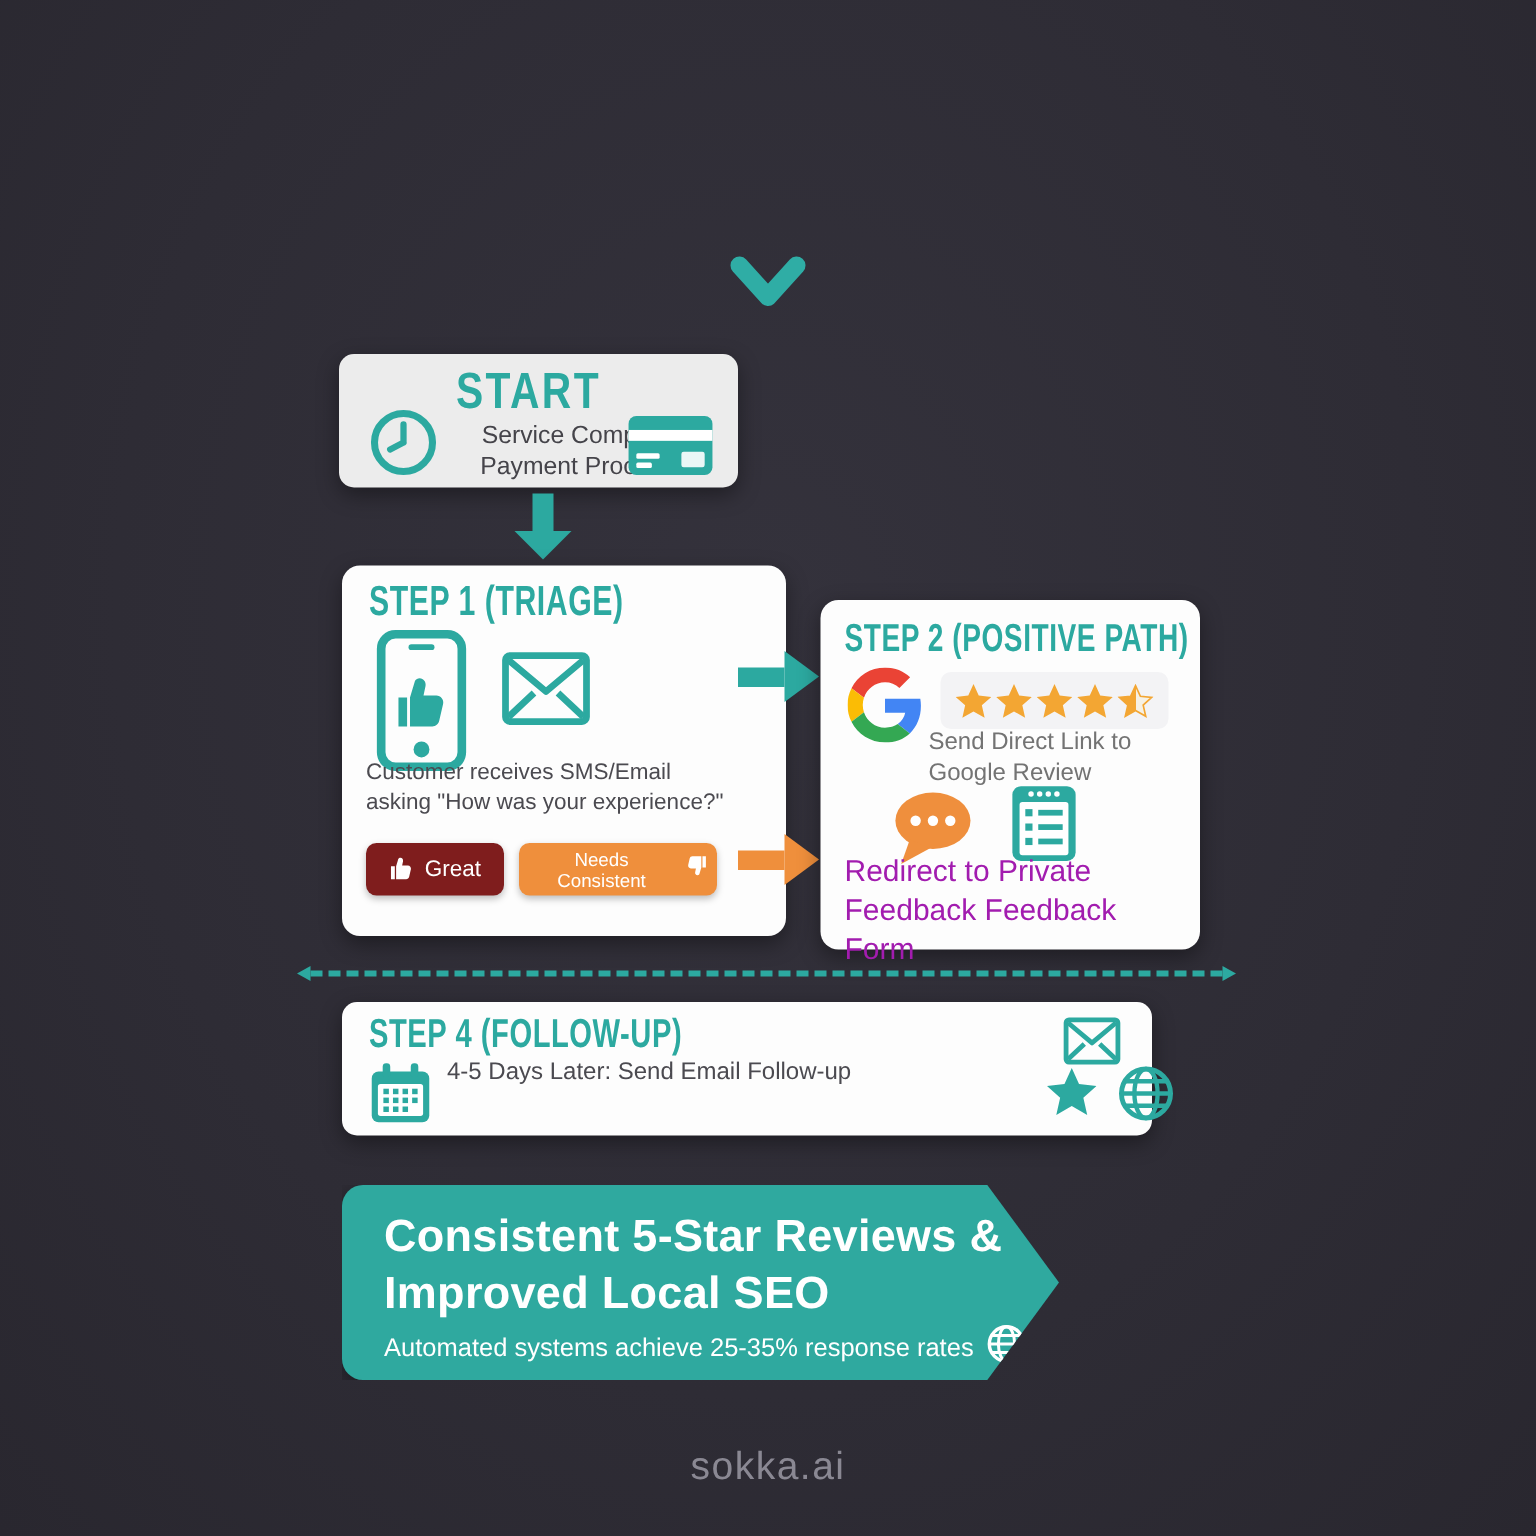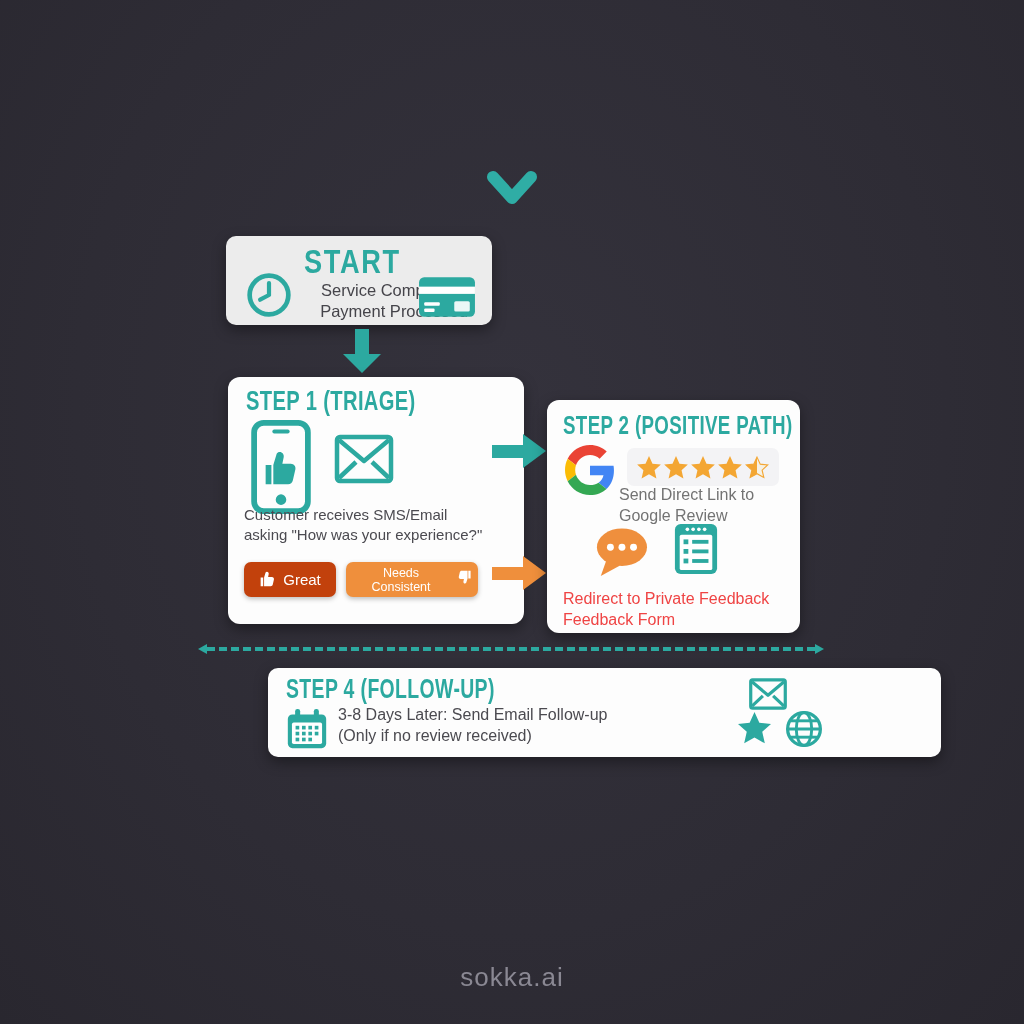--- a/index.html
+++ b/index.html
@@ -46,48 +46,48 @@
   .arrow-down .stem { width:14px; height:25px; background:#2ca9a0; margin:0 auto; }
   .arrow-down .head { width:0; height:0; margin:0 auto; border-left:19px solid transparent; border-right:19px solid transparent; border-top:19px solid #2ca9a0; }
 
   .step1-box { left:228px; top:377px; width:296px; height:247px; background:#fdfdfd; }
   .step1-title { position:absolute; left:18px; top:8px; color:#2ca9a0; font-size:28px; transform:scaleX(.72); }
   .step1-phone { position:absolute; left:22px; top:42px; }
   .step1-envelope { position:absolute; left:106px; top:56px; }
   .step1-desc { position:absolute; left:16px; top:128px; width:242px; color:#4b4a50; font-size:15px; line-height:1.35; }
   .btn-row { position:absolute; left:16px; top:185px; display:flex; gap:10px; }
   .btn { display:flex; align-items:center; justify-content:center; gap:7px; height:35px; border:none; border-radius:7px; color:#fff; cursor:pointer; box-shadow:0 2px 5px rgba(0,0,0,.25); }
-  .btn-great { width:92px; background:#c2410c; font-size:15px; }
+  .btn-great { width:92px; background:#7f1d1d; font-size:15px; }
   .btn-needs { width:132px; background:#ef8f3c; font-size:12.5px; padding:0 6px; }
 
   .harrow { position:absolute; display:flex; align-items:center; }
   .harrow .stem { width:31px; height:13px; }
   .harrow .head { width:0; height:0; border-top:17px solid transparent; border-bottom:17px solid transparent; }
   .harrow.teal { left:492px; top:434px; }
   .harrow.teal .stem { background:#2ca9a0; }
   .harrow.teal .head { border-left:23px solid #2ca9a0; }
   .harrow.orange { left:492px; top:556px; }
   .harrow.orange .stem { background:#ef8f3c; }
   .harrow.orange .head { border-left:23px solid #ef8f3c; }
 
   .step2-box { left:547px; top:400px; width:253px; height:233px; background:#fdfdfd; }
   .step2-title { position:absolute; left:16px; top:10px; color:#2ca9a0; font-size:26px; transform:scaleX(.72); }
   .g-logo { position:absolute; left:18px; top:45px; }
   .stars-pill { position:absolute; left:80px; top:48px; width:152px; height:38px; background:#f3f3f5; border-radius:7px; display:flex; align-items:center; justify-content:center; gap:3px; }
   .step2-pos { position:absolute; left:72px; top:85px; width:160px; color:#737373; font-size:16px; line-height:1.3; }
   .chat-icon { position:absolute; left:45px; top:126px; }
   .form-icon { position:absolute; left:126px; top:122px; }
-  .step2-neg { position:absolute; left:16px; top:189px; width:230px; color:#ef4444; font-size:16px; line-height:1.3; }
+  .step2-neg { position:absolute; left:16px; top:168px; width:230px; color:#a21caf; font-size:20px; line-height:1.3; }
 
   .dashed-line { position:absolute; left:198px; top:644px; width:626px; display:flex; align-items:center; }
   .dashed-line .tip-l { width:0; height:0; border-top:5px solid transparent; border-bottom:5px solid transparent; border-right:9px solid #2ca9a0; }
   .dashed-line .dash { flex:1; border-top:4px dashed #2ca9a0; }
   .dashed-line .tip-r { width:0; height:0; border-top:5px solid transparent; border-bottom:5px solid transparent; border-left:9px solid #2ca9a0; }
 
-  .step4-box { left:228px; top:668px; width:673px; height:89px; background:#fdfdfd; border-radius:10px;margin-left:40px; }
+  .step4-box { left:228px; top:668px; width:540px; height:89px; background:#fdfdfd; border-radius:10px; }
   .step4-title { position:absolute; left:18px; top:6px; color:#2ca9a0; font-size:27px; transform:scaleX(.72); }
   .step4-cal { position:absolute; left:18px; top:40px; }
   .step4-text { position:absolute; left:70px; top:37px; color:#4b4a50; font-size:16px; line-height:1.3; }
   .step4-envelope { position:absolute; left:480px; top:10px; }
   .step4-star { position:absolute; left:470px; top:44px; }
   .step4-globe { position:absolute; left:516px; top:41px; }
 
   .banner-teal {
     position:absolute; left:228px; top:790px; width:478px; height:130px;
     background:#2fa99f; border-radius:14px;
@@ -280,22 +280,21 @@
             <rect x="17.5" y="26" width="4" height="4"></rect>
             <rect x="24.5" y="26" width="4" height="4"></rect>
             <rect x="31.5" y="26" width="4" height="4"></rect>
             <rect x="10.5" y="32.5" width="4" height="4"></rect>
             <rect x="17.5" y="32.5" width="4" height="4"></rect>
             <rect x="24.5" y="32.5" width="4" height="4"></rect>
           </g>
         </svg>
     </span>
     <div class="step4-text">
-      <div>3-8 Days Later: Send Email Follow-up</div>
-      <div>(Only if no review received)</div>
+      <div>4-5 Days Later: Send Email Follow-up</div>
     </div>
     <span class="step4-envelope">
       <svg width="40" height="32" viewBox="0 0 60 50">
           <rect x="3" y="3" width="54" height="44" rx="3" fill="none" stroke="#2ca9a0" stroke-width="5"></rect>
           <path d="M5 6 L30 27 L55 6 M5 44 L22 28 M55 44 L38 28" fill="none" stroke="#2ca9a0" stroke-width="5" stroke-linejoin="round"></path>
         </svg>
     </span>
     <span class="step4-star">
       <svg width="33" height="32" viewBox="0 0 32 31">
           <path fill="#2ca9a0" d="M16 0 L20.7 10.4 32 11.6 23.5 19.2 26 30.4 16 24.6 6 30.4 8.5 19.2 0 11.6 11.3 10.4 Z"></path>
@@ -305,16 +304,31 @@
       <svg width="40" height="40" viewBox="0 0 44 44">
           <circle cx="22" cy="22" r="18" fill="none" stroke="#2ca9a0" stroke-width="3.6"></circle>
           <ellipse cx="22" cy="22" rx="8.5" ry="18" fill="none" stroke="#2ca9a0" stroke-width="3.2"></ellipse>
           <line x1="4" y1="22" x2="40" y2="22" stroke="#2ca9a0" stroke-width="3.2"></line>
           <line x1="7" y1="13" x2="37" y2="13" stroke="#2ca9a0" stroke-width="3.2"></line>
           <line x1="7" y1="31" x2="37" y2="31" stroke="#2ca9a0" stroke-width="3.2"></line>
         </svg>
     </span>
   </div>
 
+  <div class="banner-teal">
+    <div class="banner-headline">Consistent 5-Star Reviews &amp; Improved Local SEO</div>
+    <div class="banner-subrow">
+      <span class="banner-subtext">Automated systems achieve 25-35% response rates</span>
+      <span>
+        <svg width="28" height="28" viewBox="0 0 44 44">
+            <circle cx="22" cy="22" r="18" fill="none" stroke="#ffffff" stroke-width="3.6"></circle>
+            <ellipse cx="22" cy="22" rx="8.5" ry="18" fill="none" stroke="#ffffff" stroke-width="3.2"></ellipse>
+            <line x1="4" y1="22" x2="40" y2="22" stroke="#ffffff" stroke-width="3.2"></line>
+            <line x1="7" y1="13" x2="37" y2="13" stroke="#ffffff" stroke-width="3.2"></line>
+            <line x1="7" y1="31" x2="37" y2="31" stroke="#ffffff" stroke-width="3.2"></line>
+          </svg>
+      </span>
+    </div>
+  </div>
 
   <div class="footer">sokka.ai</div>
 
 </div>
 
 </body></html>

